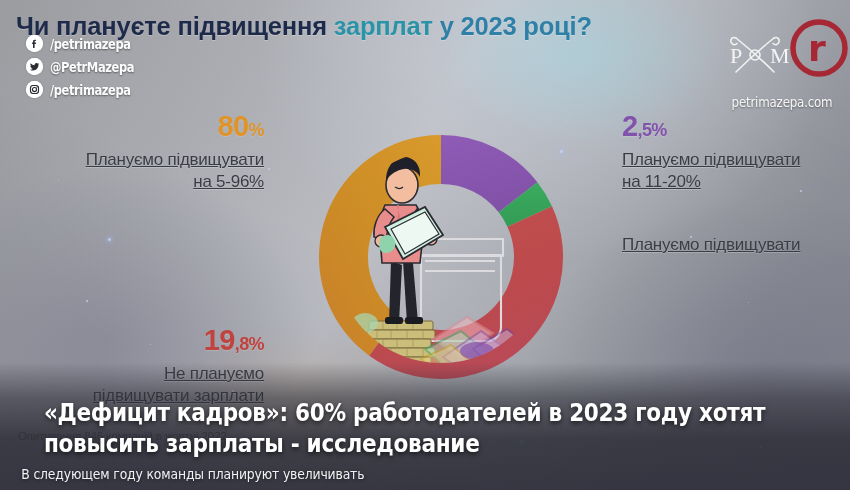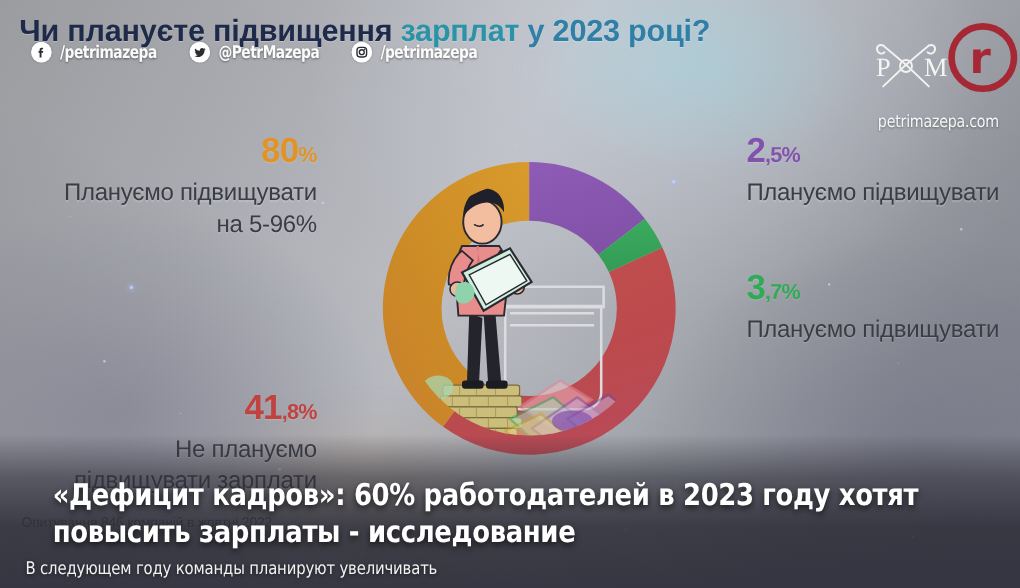--- a/index.html
+++ b/index.html
@@ -65,22 +65,22 @@
     text-shadow: 0 1px 0 rgba(255,255,255,0.25);
   }
   .headline .accent1 { color: #2a93a8; }
   .headline .accent2 { color: #2f7fa6; }
 
   
   .socials {
     position: absolute;
     left: 26px; top: 33px;
     display: flex;
-    flex-direction: row;
-    gap: 16px;
+    flex-direction: column;
+    gap: 2px;
     z-index: 6;
   }
   .social-row {
     display: flex;
     align-items: center;
     gap: 7px;
     height: 21px;
   }
   .social-ico {
     width: 17px; height: 17px;
@@ -148,24 +148,25 @@
     line-height: 1;
     white-space: nowrap;
     letter-spacing: -0.6px;
     text-shadow: 0 1px 1px rgba(255,255,255,0.18);
   }
   .stat .pct .whole { font-size: 29px; }
   .stat .pct .frac { font-size: 18px; }
   .stat .desc {
     margin-top: 8px;
     color: #3b3d45;
-    font-size: 20px;
+    font-size: 17px;
     line-height: 1.28;
     letter-spacing: -0.25px;
     text-shadow: 0 1px 1px rgba(255,255,255,0.20);
+    text-decoration: underline;
   }
   .stat.right { text-align: left; }
   .stat.left-al { text-align: right; }
 
   #stat-40 { left: 16px; top: 112px; width: 248px; }
   #stat-40 .pct { color: #e09428; }
   #stat-40 .desc { text-align: right; }
 
   #stat-418 { left: 16px; top: 326px; width: 248px; }
   #stat-418 .pct { color: #c0433f; }
@@ -417,36 +418,36 @@
 
   <div class="stat left-al" id="stat-40">
     <div class="pct pct-row-right"><span class="whole">80</span><span class="frac">%</span></div>
     <div class="desc">
       <div>Плануємо підвищувати</div>
       <div>на 5-96%</div>
     </div>
   </div>
 
   <div class="stat left-al" id="stat-418">
-    <div class="pct pct-row-right"><span class="whole">41</span><span class="frac">,8%</span></div>
+    <div class="pct pct-row-right"><span class="whole">19</span><span class="frac">,8%</span></div>
     <div class="desc">
       <div>Не плануємо</div>
       <div>підвищувати зарплати</div>
     </div>
   </div>
 
   <div class="stat right" id="stat-145">
     <div class="pct"><span class="whole">2</span><span class="frac">,5%</span></div>
     <div class="desc">
       <div>Плануємо підвищувати</div>
+      <div>на 11-20%</div>
     </div>
   </div>
 
   <div class="stat right" id="stat-37">
-    <div class="pct"><span class="whole">3</span><span class="frac">,7%</span></div>
     <div class="desc">
       <div>Плануємо підвищувати</div>
     </div>
   </div>
 
   <div class="footnote">Опитування 846 компаній в жовтні 2022</div>
 
   <div class="caption-scrim"></div>
   <div class="caption-block">
     <div class="caption-main">

